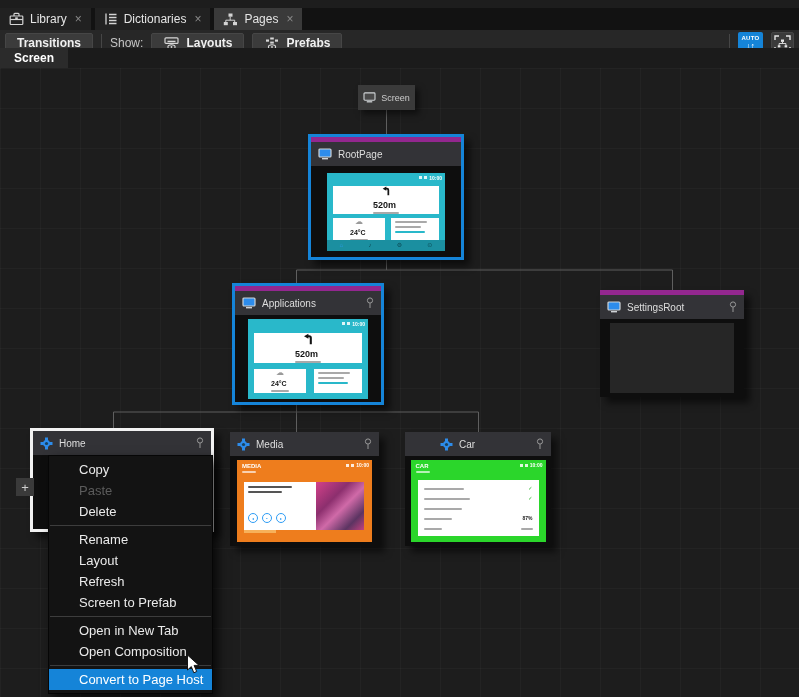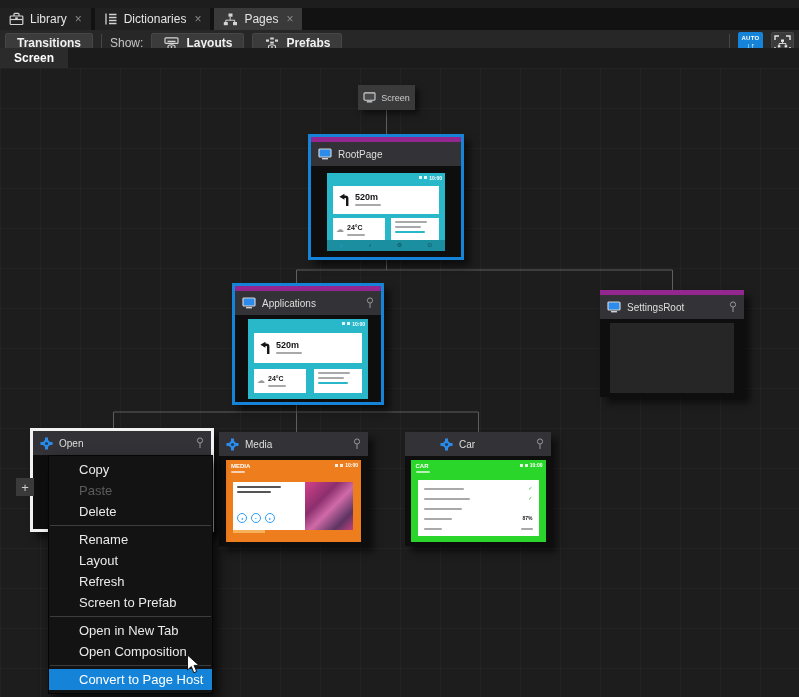--- a/index.html
+++ b/index.html
@@ -47,21 +47,21 @@
   .nbody { position:absolute; left:0; right:0; bottom:0; background:#0e0e0e; display:flex; align-items:center; justify-content:center; }
   .screen-node { position:absolute; background:#3a3a3a; box-shadow:4px 4px 6px rgba(0,0,0,0.5);
     display:flex; align-items:center; justify-content:center; gap:5px; }
   .screen-node span { font-size:9px; color:#cccccc; }
   .plus-btn { position:absolute; width:18px; height:18px; background:#3a3a3a; color:#cfcfcf; font-size:13px; display:flex; align-items:center; justify-content:center; }
   
   .thumb { position:relative; overflow:hidden; }
   .t-status { position:absolute; top:2px; right:3px; display:flex; align-items:center; gap:2px; color:#fff; font-size:5px; font-weight:bold; }
   .t-status i { width:3px; height:3px; background:rgba(255,255,255,0.85); display:block; }
   .t-nav { background:#29b8ca; }
-  .card { position:absolute; background:#fff; }
+  .card { position:absolute; background:#fff;flex-direction:column; }
   .c-main { left:6px; top:13px; right:6px; height:28px; display:flex; align-items:center; gap:5px; padding:0 5px; }
   .dist { font-size:9px; font-weight:bold; color:#141414; line-height:9px; }
   .bar { background:#a9a9a9; height:2px; border-radius:1px; }
   .c-weather { left:6px; top:45px; width:52px; height:24px; display:flex; align-items:center; gap:3px; padding:0 3px; }
   .cloud { font-size:8px; color:#9a9a9a; line-height:8px; }
   .temp { font-size:7px; font-weight:bold; color:#141414; line-height:8px; }
   .c-info { right:6px; top:45px; width:48px; height:24px; padding:3px 4px; display:flex; flex-direction:column; gap:3px; }
   .t-navbar { position:absolute; left:0; right:0; bottom:0; height:11px; background:#1b8fa0; display:flex; align-items:center; justify-content:space-around; }
   .t-navbar span { font-size:6px; line-height:6px; color:#0c4e58; }
   .t-navbar .active-ic { color:#2e9df5; }
@@ -310,30 +310,30 @@
         <svg width="13" height="13" viewBox="0 0 13 13">
             <g fill="#2d8ceb">
               <rect x="5" y="0.5" width="3" height="3.4"></rect>
               <rect x="5" y="9.1" width="3" height="3.4"></rect>
               <rect x="0.5" y="5" width="3.4" height="3"></rect>
               <rect x="9.1" y="5" width="3.4" height="3"></rect>
               <circle cx="6.5" cy="6.5" r="3.4"></circle>
             </g>
             <circle cx="6.5" cy="6.5" r="1.6" fill="#18415f"></circle>
           </svg>
-        <span class="ntitle">Open</span>
+        <span class="ntitle">Home</span>
         <svg width="8" height="12" viewBox="0 0 8 12" stroke="#9a9a9a" fill="none">
             <circle cx="4" cy="3.5" r="2.6"></circle>
             <line x1="4" y1="6.2" x2="4" y2="11"></line>
           </svg>
       </div>
       <div class="nbody" style="top:24px;"></div>
     </div>
 
-    <div class="node" style="left:219px; top:364px; width:149px; height:114px;">
+    <div class="node" style="left:230px; top:364px; width:149px; height:114px;">
       <div class="nhead">
         <svg width="13" height="13" viewBox="0 0 13 13">
             <g fill="#2d8ceb">
               <rect x="5" y="0.5" width="3" height="3.4"></rect>
               <rect x="5" y="9.1" width="3" height="3.4"></rect>
               <rect x="0.5" y="5" width="3.4" height="3"></rect>
               <rect x="9.1" y="5" width="3.4" height="3"></rect>
               <circle cx="6.5" cy="6.5" r="3.4"></circle>
             </g>
             <circle cx="6.5" cy="6.5" r="1.6" fill="#18415f"></circle>

